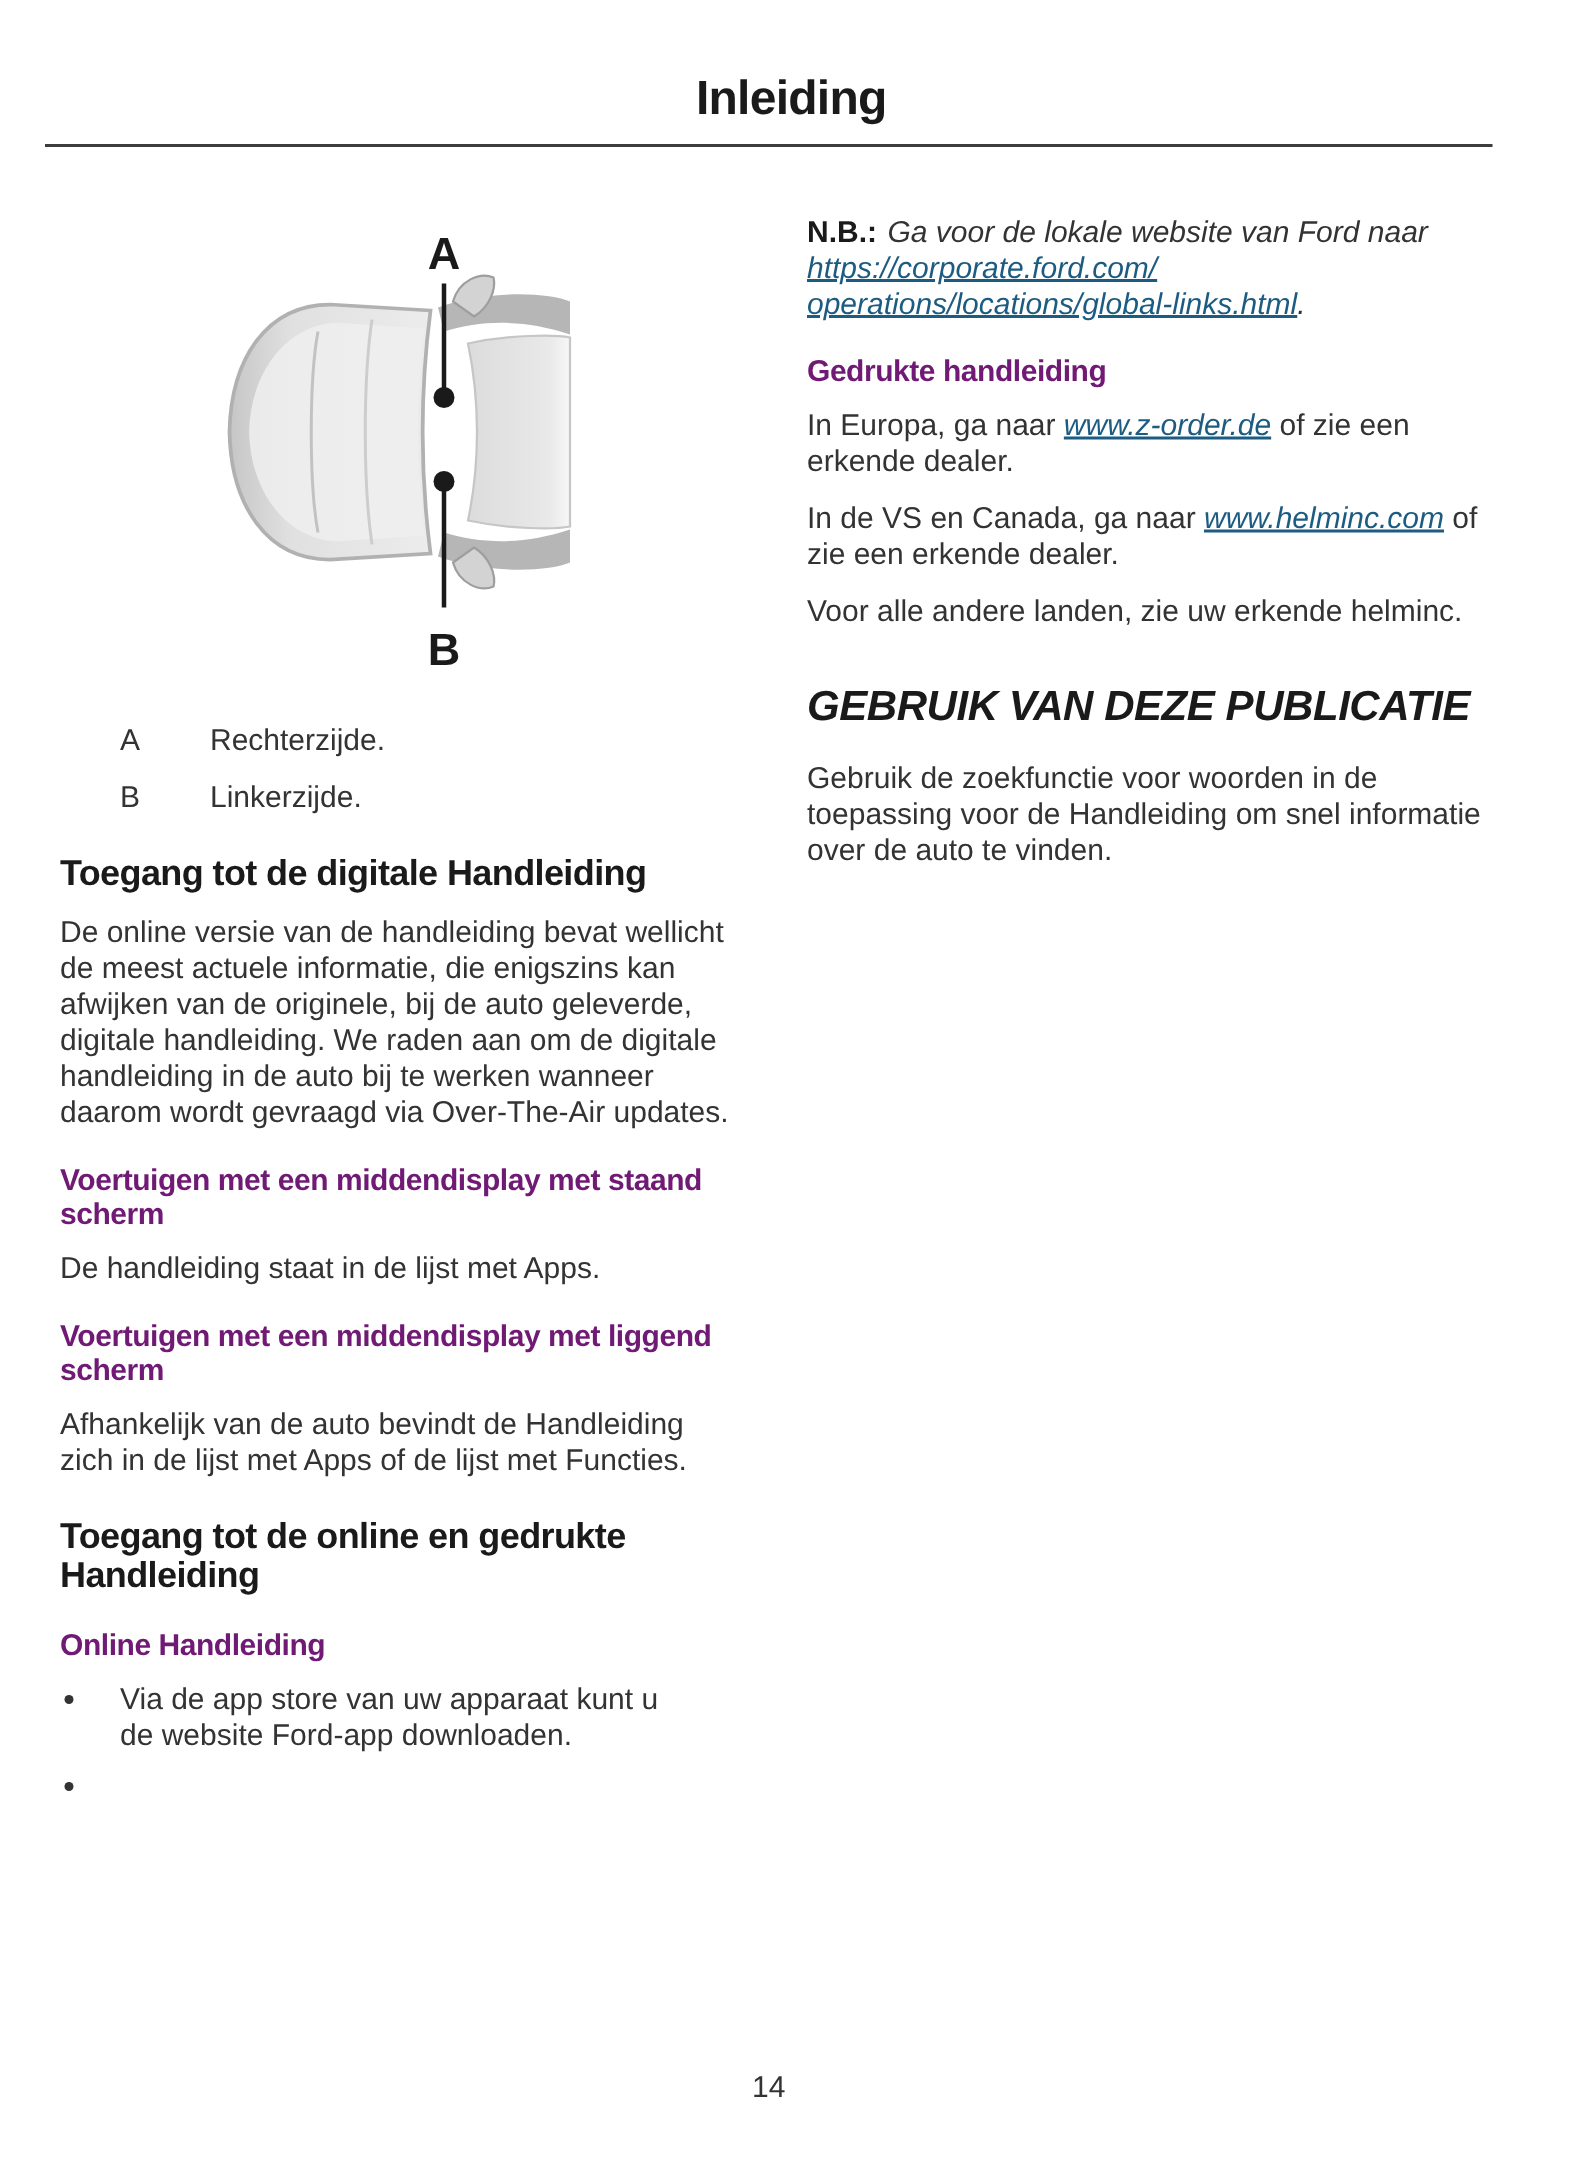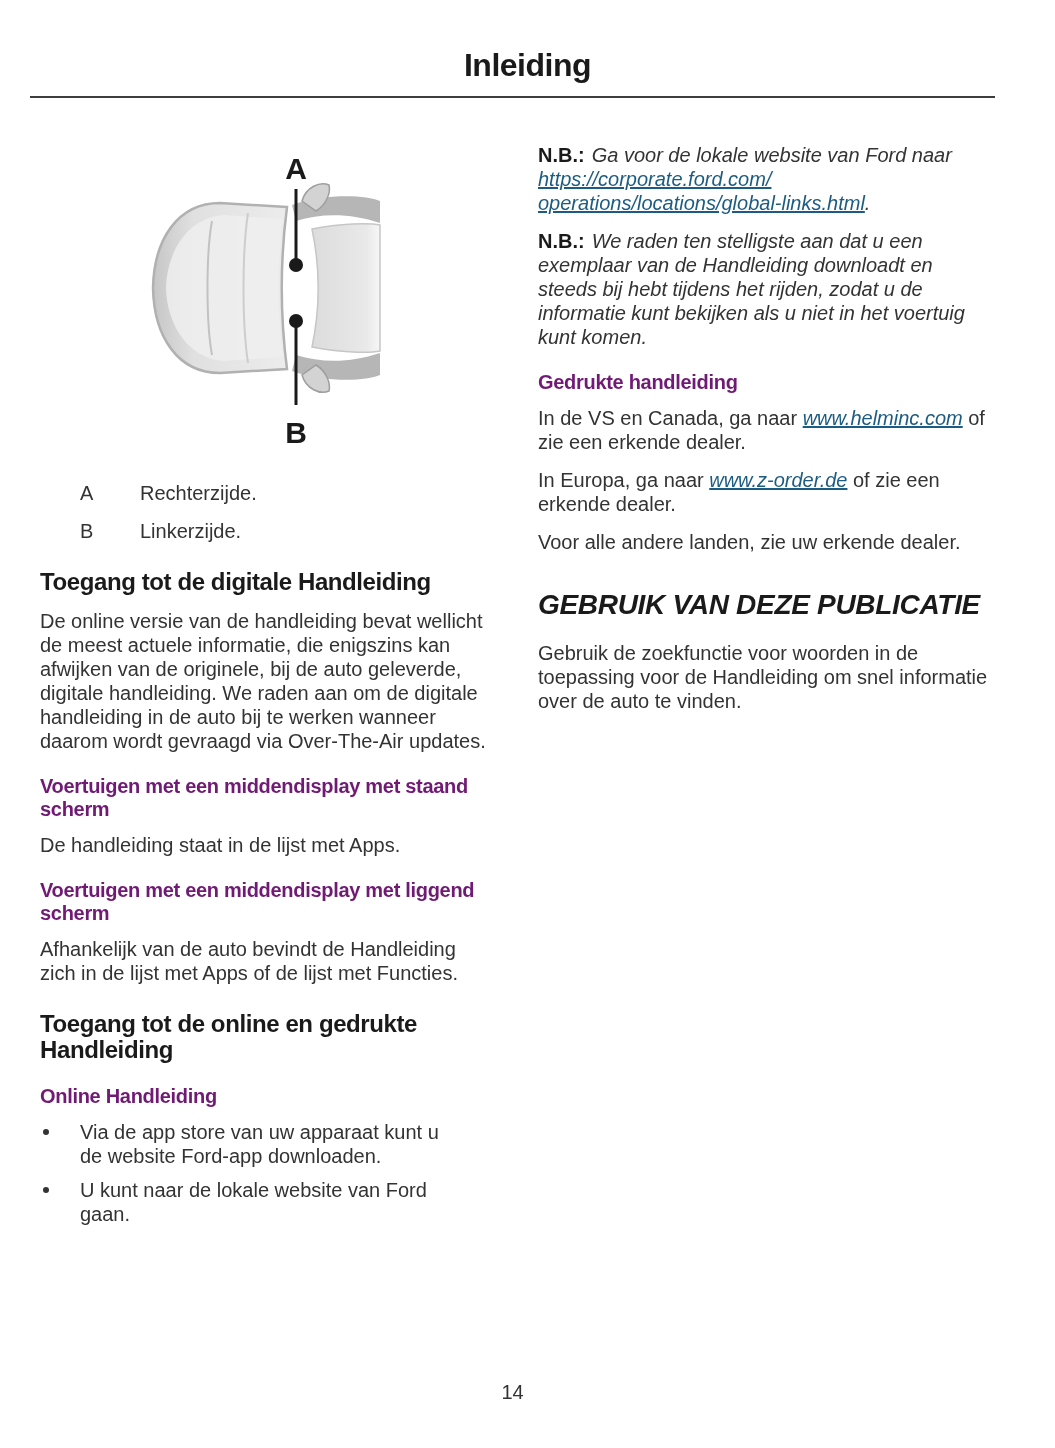--- a/index.html
+++ b/index.html
@@ -147,38 +147,36 @@
       <h2 class="h-section">Toegang tot de online en gedrukte Handleiding</h2>
       <h3 class="h-sub">Online Handleiding</h3>
 
       <ul class="bullets">
         <li>
           <span class="dot"></span>
           <span class="bullet-text">Via de app store van uw apparaat kunt u de website Ford-app downloaden.</span>
         </li>
         <li>
           <span class="dot"></span>
-          <span class="bullet-text">U kunt naar de lokale website van Ford gaan.</span>
         </li>
       </ul>
     </div>
 
     <div class="col">
 
       <p class="note"><span class="nb">N.B.:</span><span>Ga voor de lokale website van Ford naar </span><a class="link"><span>https://corporate.ford.com/</span><wbr><span>operations/locations/global-links.html</span></a><span>.</span></p>
 
-      <p class="note"><span class="nb">N.B.:</span><span>We raden ten stelligste aan dat u een exemplaar van de Handleiding downloadt en steeds bij hebt tijdens het rijden, zodat u de informatie kunt bekijken als u niet in het voertuig kunt komen.</span></p>
 
       <h3 class="h-sub">Gedrukte handleiding</h3>
 
+      <p><span>In Europa, ga naar </span><a class="link">www.z-order.de</a><span> of zie een erkende dealer.</span></p>
+
       <p><span>In de VS en Canada, ga naar </span><a class="link">www.helminc.com</a><span> of zie een erkende dealer.</span></p>
 
-      <p><span>In Europa, ga naar </span><a class="link">www.z-order.de</a><span> of zie een erkende dealer.</span></p>
-
-      <p>Voor alle andere landen, zie uw erkende dealer.</p>
+      <p>Voor alle andere landen, zie uw erkende helminc.</p>
 
       <h2 class="h-caps">GEBRUIK VAN DEZE PUBLICATIE</h2>
       <p>Gebruik de zoekfunctie voor woorden in de toepassing voor de Handleiding om snel informatie over de auto te vinden.</p>
     </div>
   </div>
 
   <div class="footer">14</div>
 </div>
 
 </body></html>

